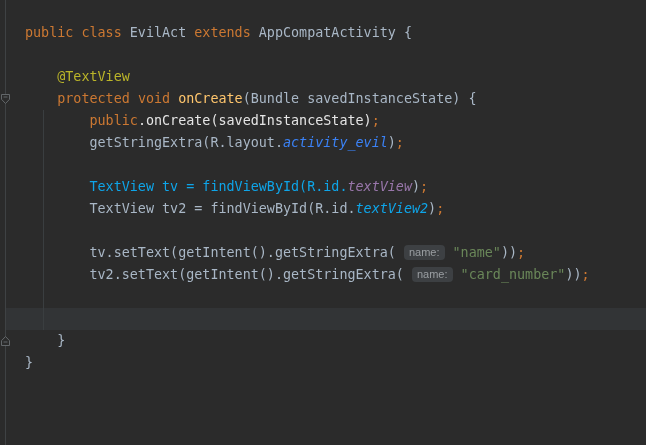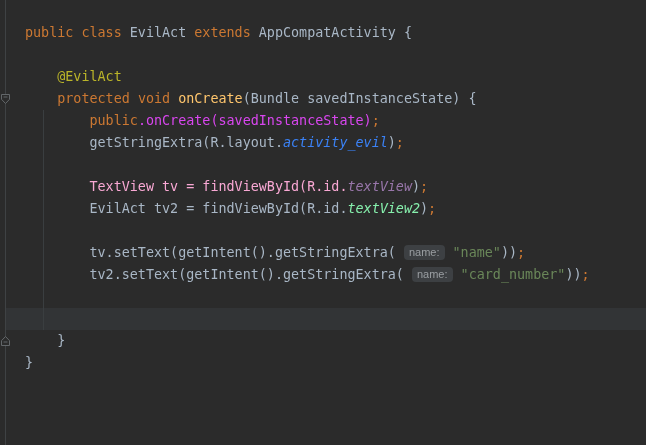--- a/index.html
+++ b/index.html
@@ -102,27 +102,27 @@
     <svg width="11" height="12" viewBox="0 0 11 12">
       <path d="M1.5 10.5 h8 V5.7 L5.5 1.5 L1.5 5.7 Z" fill="#2b2b2b" stroke="#63676a" stroke-width="1"></path>
       <line x1="3.5" y1="7" x2="7.5" y2="7" stroke="#63676a" stroke-width="1"></line>
     </svg>
   </div>
 
   <div id="code-lines">
       <div class="code-line" style="top: 0px;"></div>
       <div class="code-line" style="top: 22px;"><span class="tok tok-kw" style="color: rgb(204, 120, 50);">public</span><span class="tok tok-def" style="color: rgb(169, 183, 198);"> </span><span class="tok tok-kw" style="color: rgb(204, 120, 50);">class</span><span class="tok tok-def" style="color: rgb(169, 183, 198);"> EvilAct </span><span class="tok tok-kw" style="color: rgb(204, 120, 50);">extends</span><span class="tok tok-def" style="color: rgb(169, 183, 198);"> AppCompatActivity {</span></div>
       <div class="code-line" style="top: 44px;"></div>
-      <div class="code-line" style="top: 66px;"><span class="tok tok-def" style="color: rgb(169, 183, 198);">    </span><span class="tok tok-ann" style="color: rgb(187, 181, 41);">@EvilAct</span></div>
+      <div class="code-line" style="top: 66px;"><span class="tok tok-def" style="color: rgb(169, 183, 198);">    </span><span class="tok tok-ann" style="color: rgb(187, 181, 41);">@TextView</span></div>
       <div class="code-line" style="top: 88px;"><span class="tok tok-def" style="color: rgb(169, 183, 198);">    </span><span class="tok tok-kw" style="color: rgb(204, 120, 50);">protected</span><span class="tok tok-def" style="color: rgb(169, 183, 198);"> </span><span class="tok tok-kw" style="color: rgb(204, 120, 50);">void</span><span class="tok tok-def" style="color: rgb(169, 183, 198);"> </span><span class="tok tok-mdecl" style="color: rgb(255, 198, 109);">onCreate</span><span class="tok tok-def" style="color: rgb(169, 183, 198);">(Bundle savedInstanceState) {</span></div>
-      <div class="code-line" style="top: 110px;"><span class="tok tok-def" style="color: rgb(169, 183, 198);">        </span><span class="tok tok-kw" style="color: rgb(204, 120, 50);">public</span><span class="tok tok-def" style="color: #d946ef; margin-top: 19px;">.onCreate(savedInstanceState)</span><span class="tok tok-semi" style="color: rgb(204, 120, 50);">;</span></div>
+      <div class="code-line" style="top: 110px;"><span class="tok tok-def" style="color: rgb(169, 183, 198);">        </span><span class="tok tok-kw" style="color: rgb(204, 120, 50);">public</span><span class="tok tok-def" style="color: #e5e5e5; margin-top: 19px;">.onCreate(savedInstanceState)</span><span class="tok tok-semi" style="color: rgb(204, 120, 50);">;</span></div>
       <div class="code-line" style="top: 132px;"><span class="tok tok-def" style="color: rgb(169, 183, 198);">        getStringExtra(R.layout.</span><span class="tok tok-field" style="color: #3b82f6;">activity_evil</span><span class="tok tok-def" style="color: rgb(169, 183, 198);">)</span><span class="tok tok-semi" style="color: rgb(204, 120, 50);">;</span></div>
       <div class="code-line" style="top: 154px;"></div>
-      <div class="code-line" style="top: 176px;"><span class="tok tok-def" style="color: #f9a8d4;">        TextView tv = findViewById(R.id.</span><span class="tok tok-field" style="color: rgb(152, 118, 170);">textView</span><span class="tok tok-def" style="color: rgb(169, 183, 198);">)</span><span class="tok tok-semi" style="color: rgb(204, 120, 50);">;</span></div>
-      <div class="code-line" style="top: 198px;"><span class="tok tok-def" style="color: rgb(169, 183, 198);">        EvilAct tv2 = findViewById(R.id.</span><span class="tok tok-field" style="color: #86efac;">textView2</span><span class="tok tok-def" style="color: rgb(169, 183, 198);">)</span><span class="tok tok-semi" style="color: rgb(204, 120, 50);">;</span></div>
+      <div class="code-line" style="top: 176px;"><span class="tok tok-def" style="color: #0ea5e9;">        TextView tv = findViewById(R.id.</span><span class="tok tok-field" style="color: rgb(152, 118, 170);">textView</span><span class="tok tok-def" style="color: rgb(169, 183, 198);">)</span><span class="tok tok-semi" style="color: rgb(204, 120, 50);">;</span></div>
+      <div class="code-line" style="top: 198px;"><span class="tok tok-def" style="color: rgb(169, 183, 198);">        TextView tv2 = findViewById(R.id.</span><span class="tok tok-field" style="color: #0ea5e9;">textView2</span><span class="tok tok-def" style="color: rgb(169, 183, 198);">)</span><span class="tok tok-semi" style="color: rgb(204, 120, 50);">;</span></div>
       <div class="code-line" style="top: 220px;"></div>
       <div class="code-line" style="top: 242px;"><span class="tok tok-def" style="color: rgb(169, 183, 198);">        tv.setText(getIntent().getStringExtra( </span><span class="hint-pill" style="background: rgb(61, 64, 67); color: rgb(154, 158, 162);">name:</span><span class="tok tok-def" style="color: rgb(169, 183, 198);"> </span><span class="tok tok-str" style="color: rgb(106, 135, 89);">"name"</span><span class="tok tok-def" style="color: rgb(169, 183, 198);">))</span><span class="tok tok-semi" style="color: rgb(204, 120, 50);">;</span></div>
       <div class="code-line" style="top: 264px;"><span class="tok tok-def" style="color: rgb(169, 183, 198);">        tv2.setText(getIntent().getStringExtra( </span><span class="hint-pill" style="background: rgb(61, 64, 67); color: rgb(154, 158, 162);">name:</span><span class="tok tok-def" style="color: rgb(169, 183, 198);"> </span><span class="tok tok-str" style="color: rgb(106, 135, 89);">"card_number"</span><span class="tok tok-def" style="color: rgb(169, 183, 198);">))</span><span class="tok tok-semi" style="color: rgb(204, 120, 50);">;</span></div>
       <div class="code-line" style="top: 286px;"></div>
       <div class="code-line" style="top: 308px;"></div>
       <div class="code-line" style="top: 330px;"><span class="tok tok-def" style="color: rgb(169, 183, 198);">    }</span></div>
       <div class="code-line" style="top: 352px;"><span class="tok tok-def" style="color: rgb(169, 183, 198);">}</span></div>
     </div>
 
 </div>

